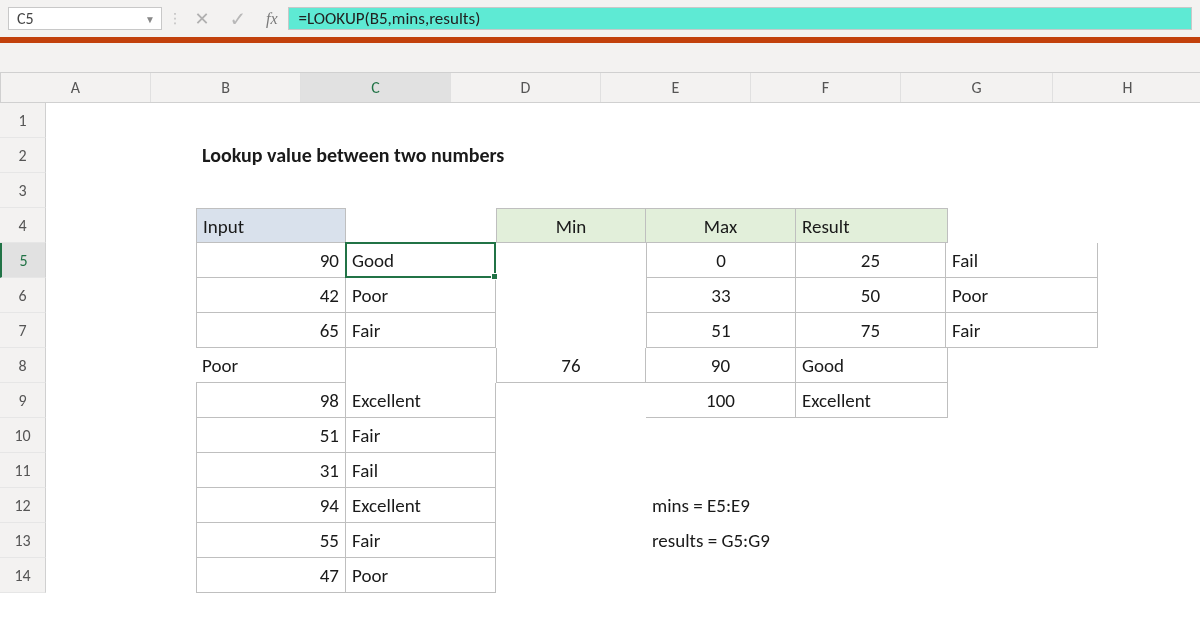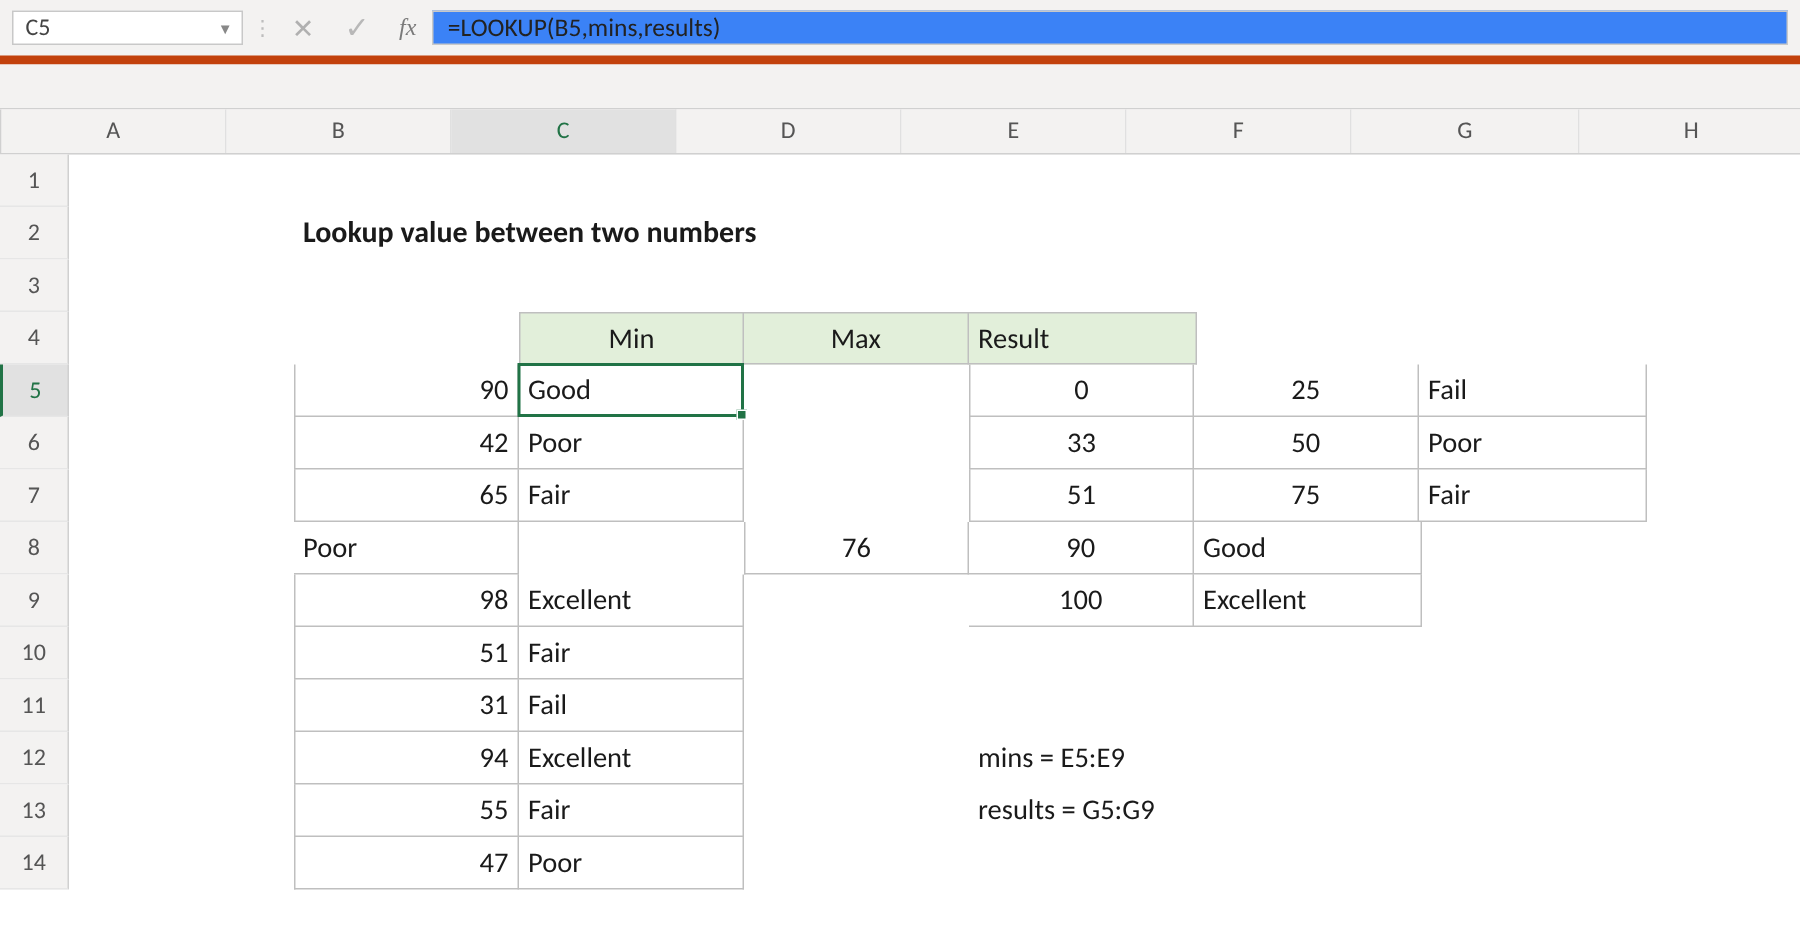--- a/index.html
+++ b/index.html
@@ -70,21 +70,21 @@
     font-style: italic;
     font-family: "Times New Roman", serif;
     color: #7a7a7a;
     padding: 0 6px;
     display:flex;
     align-items:center;
     font-size: 16px;
   }
   .formula-input {
     flex: 1;
-    background: #3b82f6;
+    background: #5eead4;
     border: 1px solid #c8c8c8;
     margin: 7px 8px 7px 4px;
     display: flex;
     align-items: center;
     padding: 0 10px;
     font-size: 17px;
     color: #222;
   }
   
   .band {
@@ -244,20 +244,21 @@
       <div class="cell cD"></div>
       <div class="cell cE"></div>
       <div class="cell cF"></div>
       <div class="cell cG"></div>
       <div class="cell cH"></div>
     </div>
 
     <div class="row tbl">
       <div class="rh">4</div>
       <div class="cell cA" style="border:none"></div>
+      <div class="cell cB hdr1 tl">Input</div>
       <div class="cell cD" style="border:none"></div>
       <div class="cell cE hdr2 tl ctr">Min</div>
       <div class="cell cF hdr2 ctr">Max</div>
       <div class="cell cG hdr2">Result</div>
       <div class="cell cH" style="border:none"></div>
     </div>
 
     <div class="row tbl">
       <div class="rh active">5</div>
       <div class="cell cA" style="border:none"></div>

